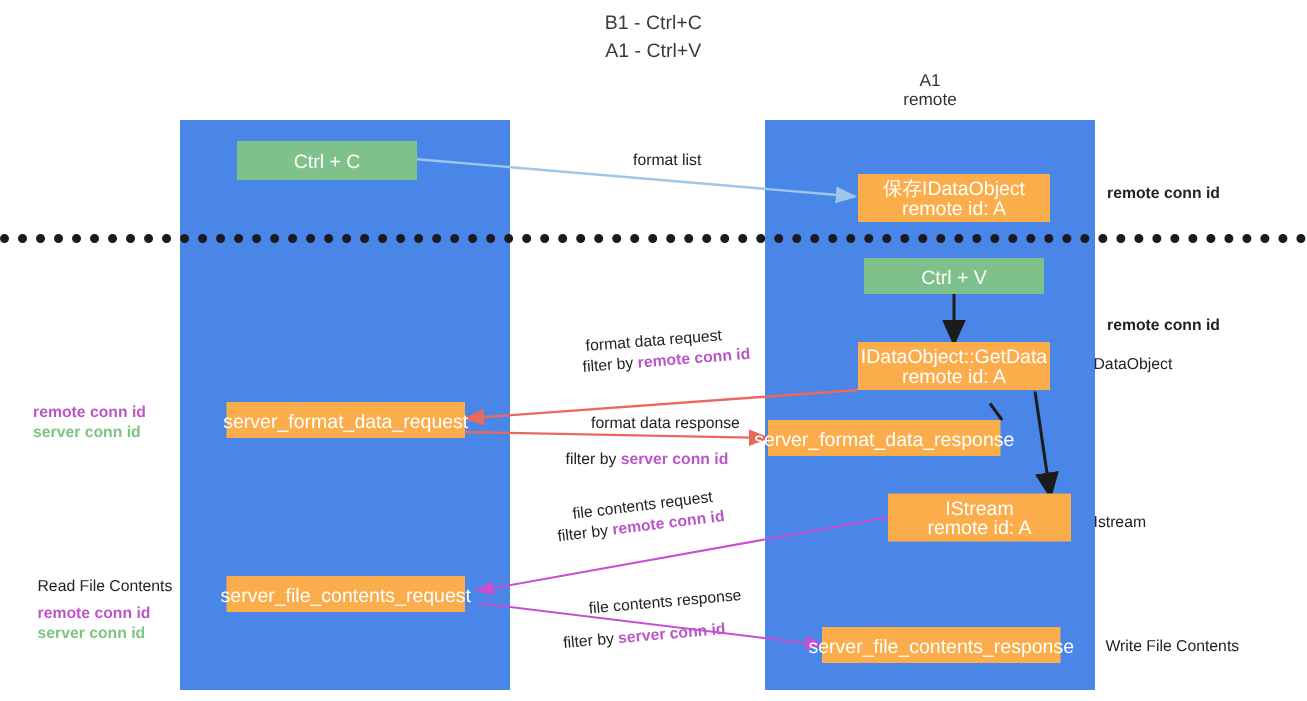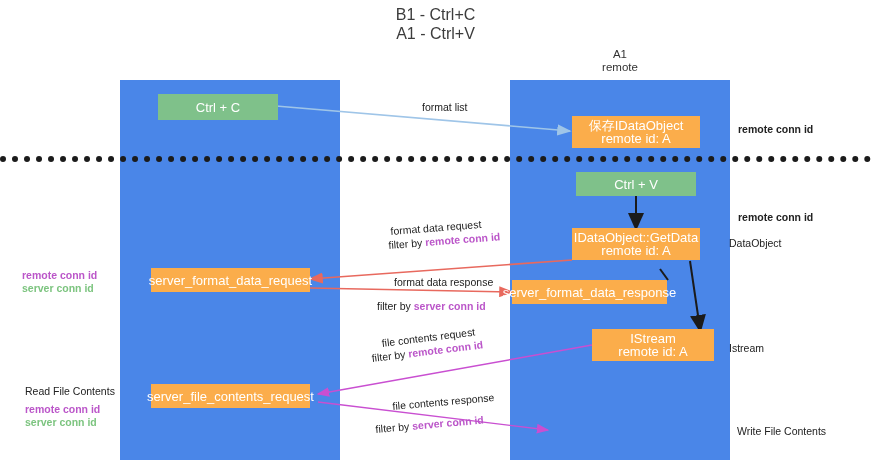--- a/index.html
+++ b/index.html
@@ -7,21 +7,21 @@
     width:871px;height:467px;
     background:#ffffff;
     font-family:"Liberation Sans","DejaVu Sans",sans-serif;
     overflow:hidden;
     position:relative;
   }
   #stage{position:absolute;left:0;top:0;width:871px;height:467px;}
   .lane{position:absolute;background:#4a86e8;}
   .hdr{position:absolute;text-align:center;font-size:11.5px;color:#333;line-height:13px;}
   .title{position:absolute;left:0;top:5px;width:871px;text-align:center;
-         font-size:16px;color:#3c3c3c;line-height:19px;}
+         font-size:13px;color:#3c3c3c;line-height:19px;}
   .box{position:absolute;box-sizing:border-box;display:flex;flex-direction:column;
        align-items:center;justify-content:center;color:#fff;font-size:13px;line-height:13px;
        text-align:center;}
   .box.orange{background:#fbad4b;}
   .box.green{background:#76c893;background:#7fc18a;}
   .lbl{position:absolute;font-size:10.5px;color:#222;white-space:nowrap;}
   .purple{color:#bb56c9;font-weight:bold;}
   .greent{color:#7cc47f;font-weight:bold;}
   .rlbl{position:absolute;font-size:10.5px;color:#222;white-space:nowrap;}
   .rot{transform-origin:0 0;}
@@ -111,20 +111,23 @@
 
   <div class="box orange" style="left:592px;top:329px;width:122px;height:32px;">
     <span>IStream</span>
     <span>remote id: A</span>
   </div>
 
   <div class="box orange" style="left:151px;top:384px;width:159px;height:24px;">
     <span>server_file_contents_request</span>
   </div>
 
+  <div class="box orange" style="left:548px;top:418px;width:159px;height:24px;">
+    <span>server_file_contents_response</span>
+  </div>
 
   <div class="lbl" style="left:376px;top:101px;margin-left:46px;">
     <span>format list</span>
   </div>
 
   <div class="lbl rot" style="left:390px;top:225px;transform:rotate(-4.5deg);">
     <span>format data request</span>
   </div>
   <div class="lbl rot" style="left:388px;top:239px;transform:rotate(-4.5deg);">
     <span>filter by </span><span class="purple">remote conn id</span>

